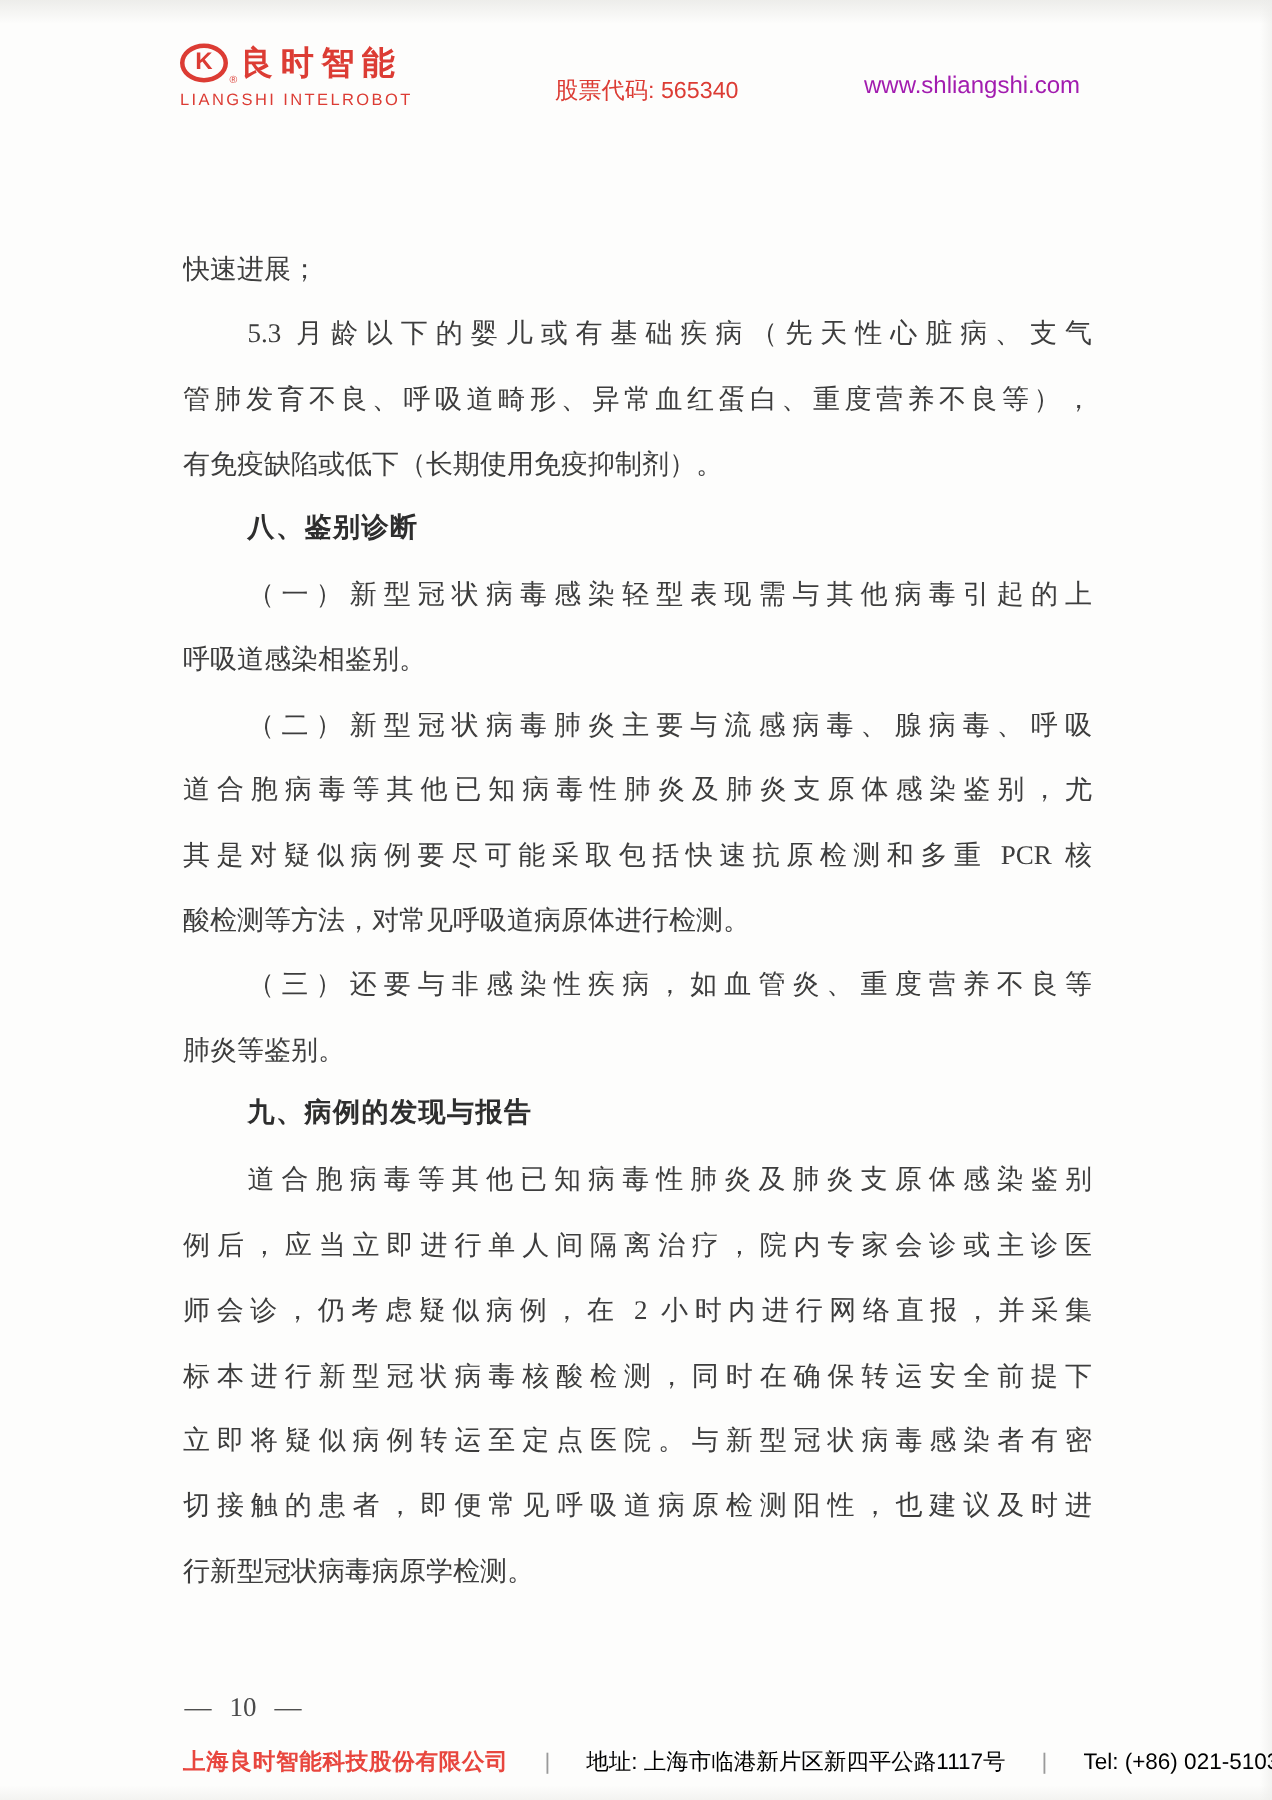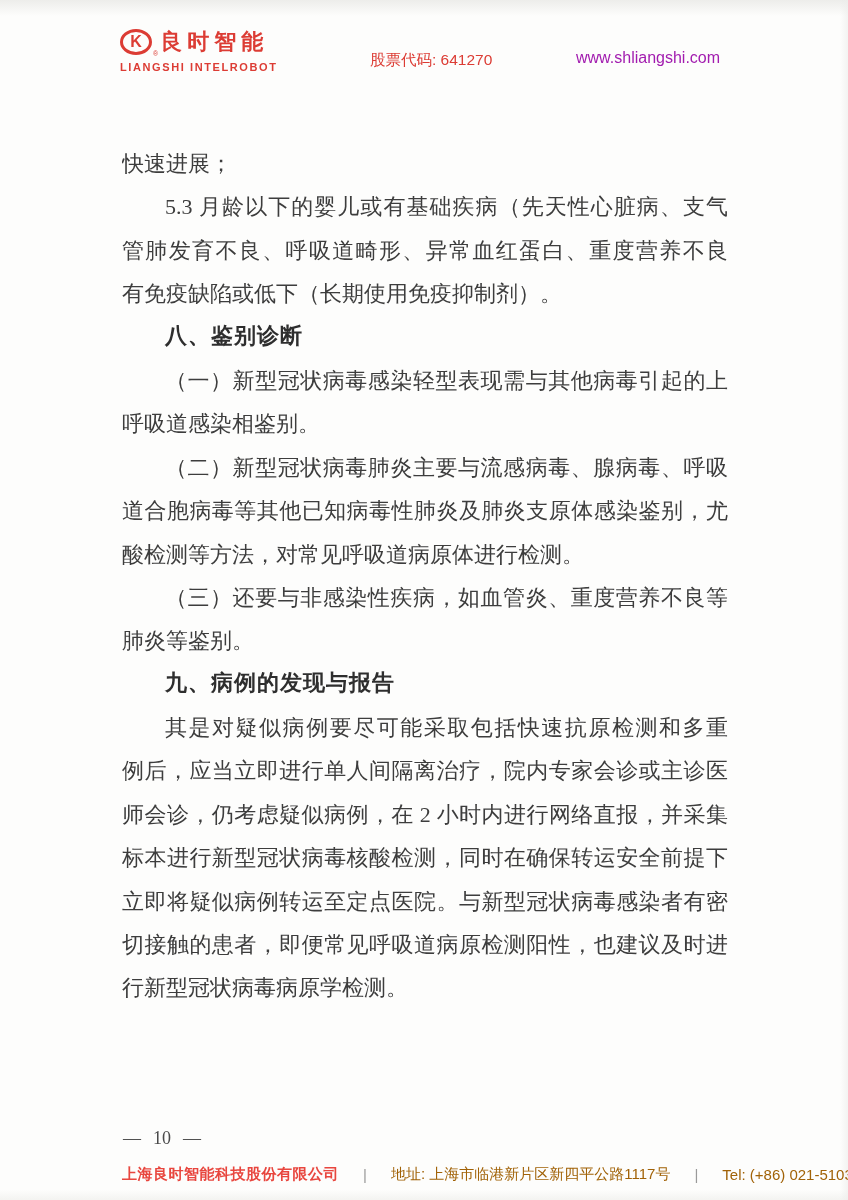--- a/index.html
+++ b/index.html
@@ -40,38 +40,38 @@
     display:flex; align-items:center; justify-content:center;
     color:#dc3c34; font-weight:bold; font-size:16px; line-height:1;
     letter-spacing:0;
   }
   .logo-reg { color:#dc3c34; font-size:7px; align-self:flex-end; margin:0 2px 0 1px; }
   .brand-cn {
     color:#dc3c34; font-weight:bold; font-size:22px;
     letter-spacing:5px; white-space:nowrap;
   }
   .brand-en {
-    color:#dc3c34; font-weight:bold; font-size:11px;
+    color:#dc3c34; font-weight:normal; font-size:11px;
     letter-spacing:1.6px; margin-top:4px; white-space:nowrap;
   }
   .stock-code {
     position:absolute; left:370px; top:50px;
     color:#dc3c34; font-size:15.5px; white-space:nowrap;
   }
   .website {
     position:absolute; left:576px; top:49px;
     color:#a21caf; font-size:16px; white-space:nowrap;
   }
 
   
   .doc-body {
-    position:absolute; left:122px; top:142px; width:606px;
+    position:absolute; left:122px; top:158px; width:606px;
     color:#3d3d3d;
     font-family: "Liberation Serif", "DejaVu Serif", serif;
-    font-size:22px;
+    font-size:18px;
   }
   .line {
     height:43.4px; line-height:43.4px;
     overflow:hidden; white-space:nowrap;
   }
   .line.justify {
     white-space:normal;
     text-align:justify;
     text-align-last:justify;
   }
@@ -90,60 +90,61 @@
     font-family:"Liberation Serif","DejaVu Serif",serif;
     display:flex; align-items:center; gap:12px;
   }
   .footer-bar {
     position:absolute; left:122px; top:1165px; width:640px;
     display:flex; align-items:center; gap:24px;
     font-size:15px; white-space:nowrap;
   }
   .footer-company { color:#e8463e; font-weight:bold; letter-spacing:.5px; }
   .footer-sep { color:#9a9a9a; font-weight:300; }
-  .footer-address, .footer-tel { color:#a16207; }
+  .footer-address, .footer-tel { color:#000000; }
 </style>
 </head>
 <body>
 
 <div class="page">
   <div class="scan-top"></div>
   <div class="scan-bottom"></div>
   <div class="scan-right"></div>
 
   <div class="letterhead">
     <div class="logo">
       <div class="logo-row">
         <div class="logo-ellipse">
           <span>K</span>
         </div>
         <span class="logo-reg">®</span>
         <span class="brand-cn">良时智能</span>
       </div>
       <div class="brand-en">LIANGSHI INTELROBOT</div>
     </div>
-    <div class="stock-code">股票代码: 641270</div>
+    <div class="stock-code">股票代码: 565340</div>
     <div class="website">www.shliangshi.com</div>
   </div>
 
   <div class="doc-body">
       <div class="line">快速进展；</div>
       <div class="line justify indent">5.3 月龄以下的婴儿或有基础疾病（先天性心脏病、支气</div>
       <div class="line justify">管肺发育不良、呼吸道畸形、异常血红蛋白、重度营养不良等），</div>
       <div class="line">有免疫缺陷或低下（长期使用免疫抑制剂）。</div>
       <div class="line heading indent">八、鉴别诊断</div>
       <div class="line justify indent">（一）新型冠状病毒感染轻型表现需与其他病毒引起的上</div>
       <div class="line">呼吸道感染相鉴别。</div>
       <div class="line justify indent">（二）新型冠状病毒肺炎主要与流感病毒、腺病毒、呼吸</div>
       <div class="line justify">道合胞病毒等其他已知病毒性肺炎及肺炎支原体感染鉴别，尤</div>
+      <div class="line justify">其是对疑似病例要尽可能采取包括快速抗原检测和多重 PCR 核</div>
       <div class="line">酸检测等方法，对常见呼吸道病原体进行检测。</div>
       <div class="line justify indent">（三）还要与非感染性疾病，如血管炎、重度营养不良等</div>
       <div class="line">肺炎等鉴别。</div>
       <div class="line heading indent">九、病例的发现与报告</div>
-      <div class="line justify indent">其是对疑似病例要尽可能采取包括快速抗原检测和多重</div>
+      <div class="line justify indent">道合胞病毒等其他已知病毒性肺炎及肺炎支原体感染鉴别</div>
       <div class="line justify">例后，应当立即进行单人间隔离治疗，院内专家会诊或主诊医</div>
       <div class="line justify">师会诊，仍考虑疑似病例，在 2 小时内进行网络直报，并采集</div>
       <div class="line justify">标本进行新型冠状病毒核酸检测，同时在确保转运安全前提下</div>
       <div class="line justify">立即将疑似病例转运至定点医院。与新型冠状病毒感染者有密</div>
       <div class="line justify">切接触的患者，即便常见呼吸道病原检测阳性，也建议及时进</div>
       <div class="line">行新型冠状病毒病原学检测。</div>
     </div>
 
   <div class="page-number">
     <span>—</span>

